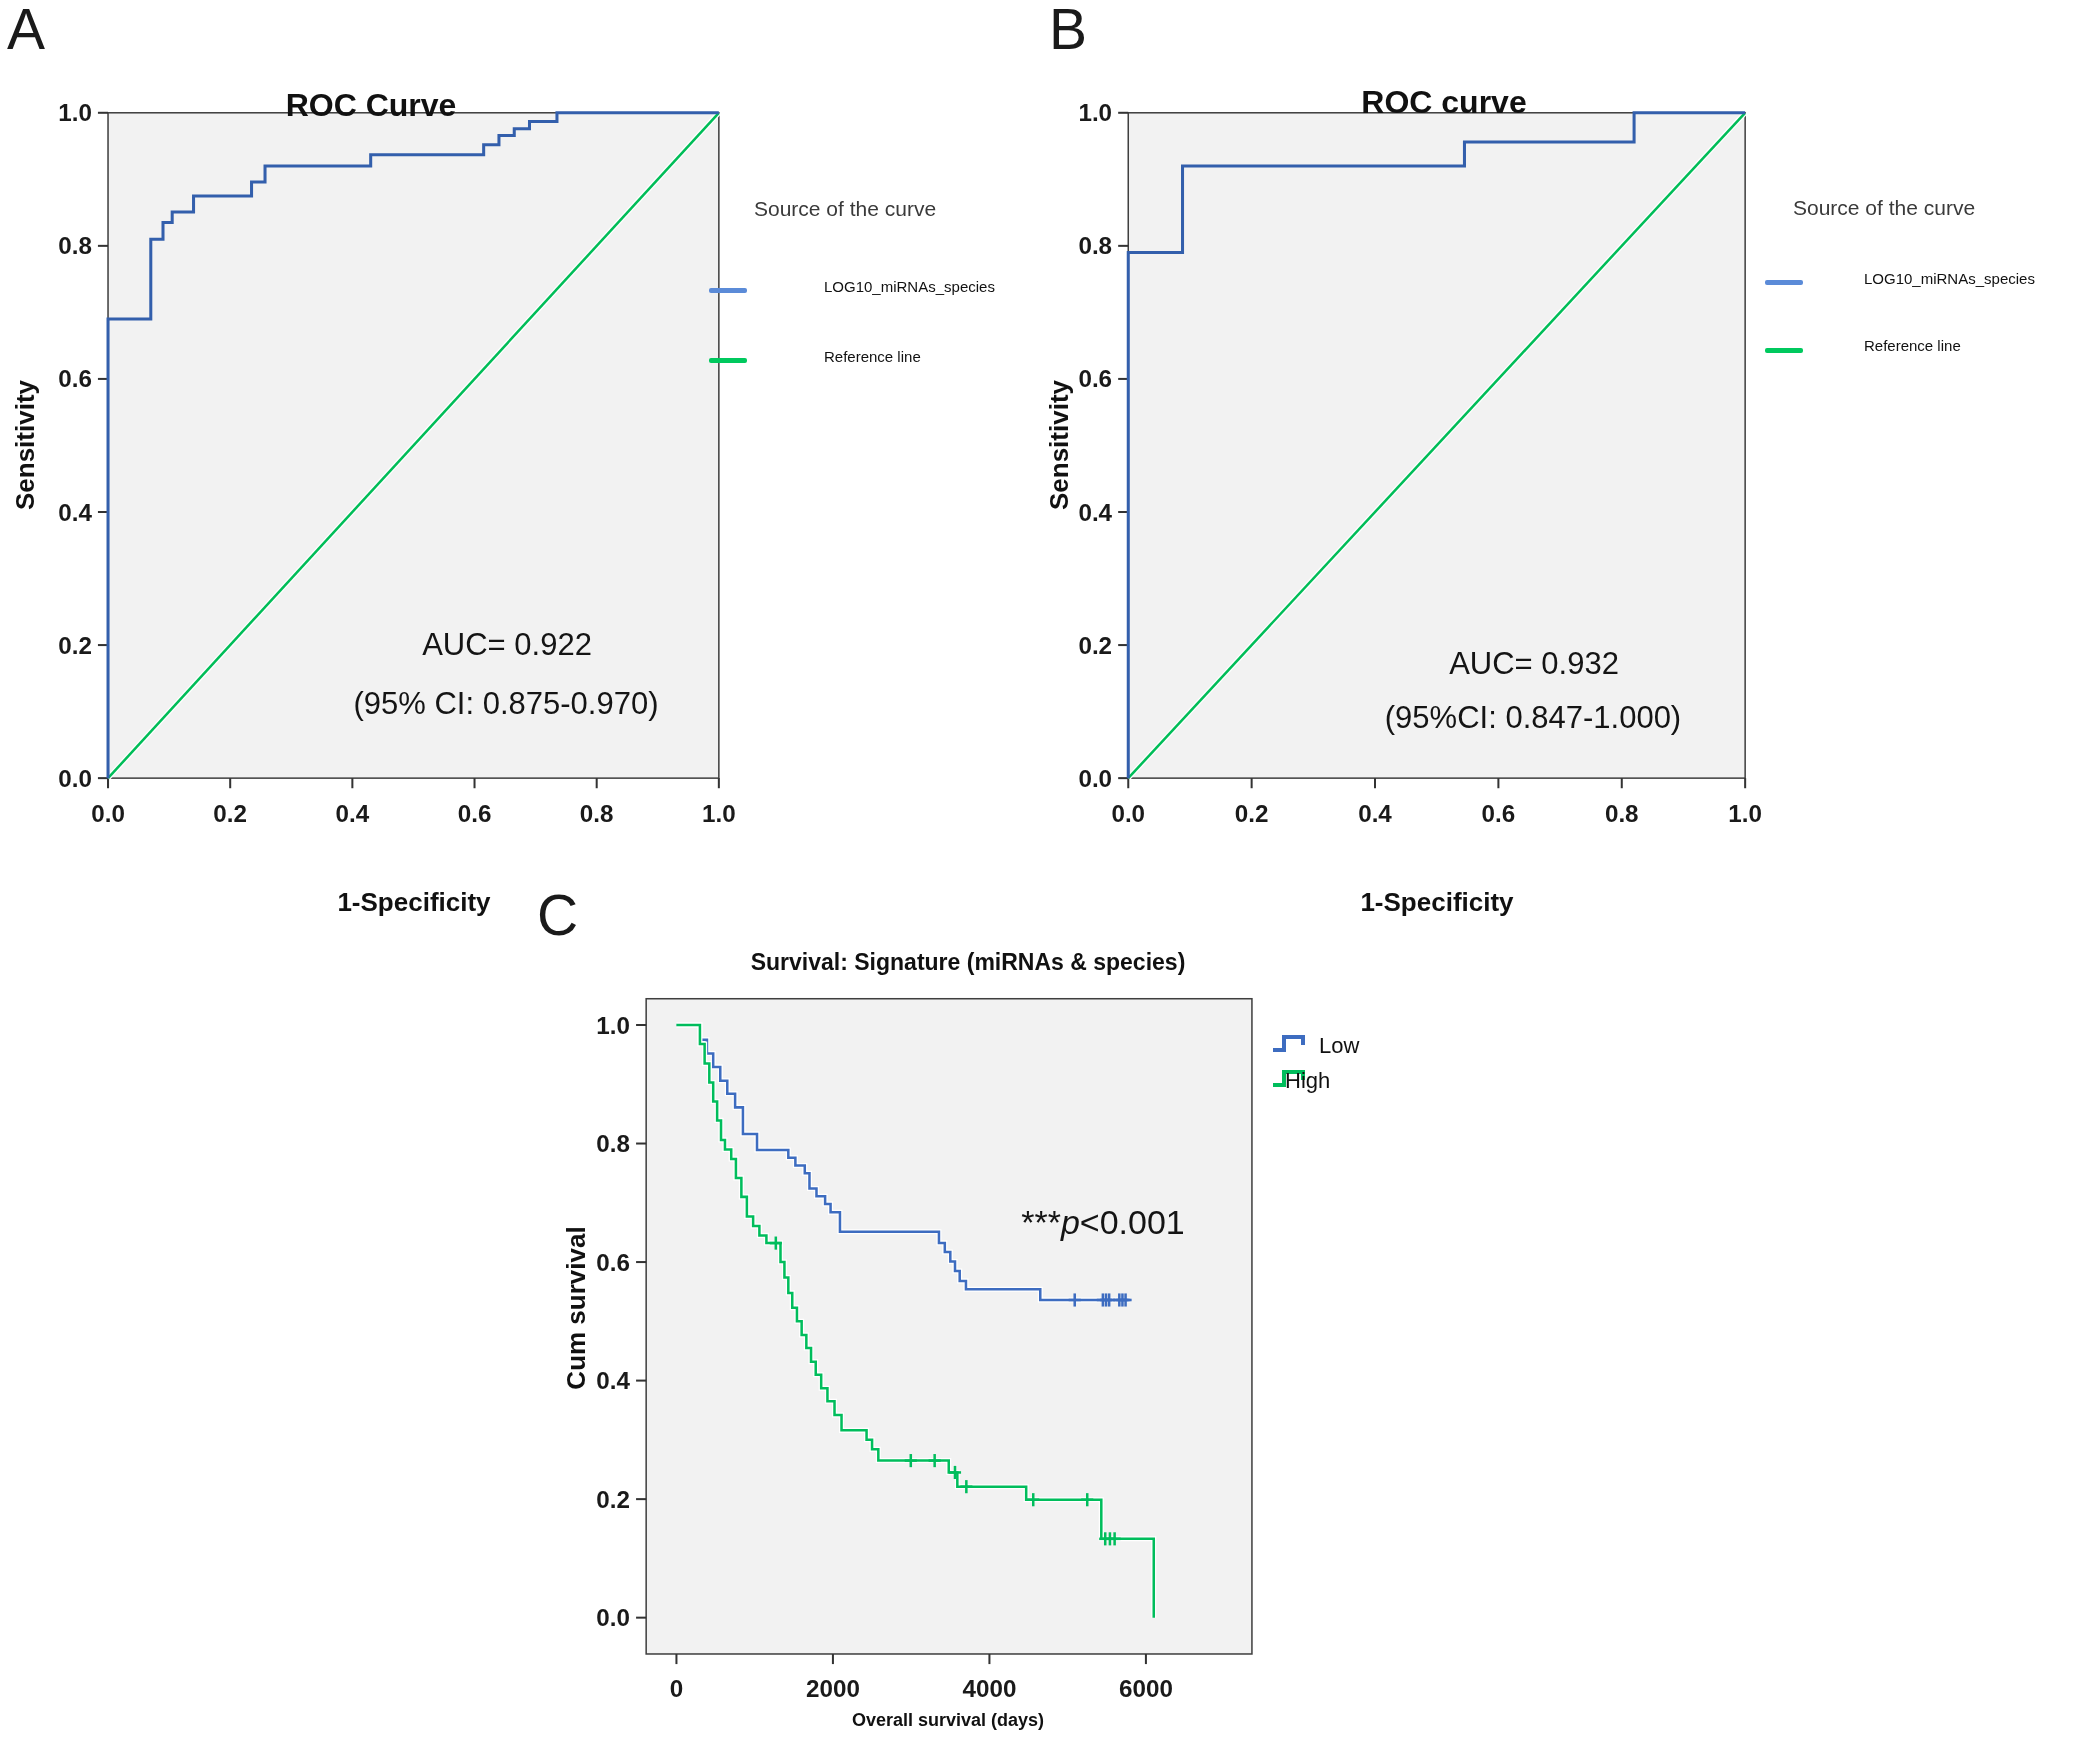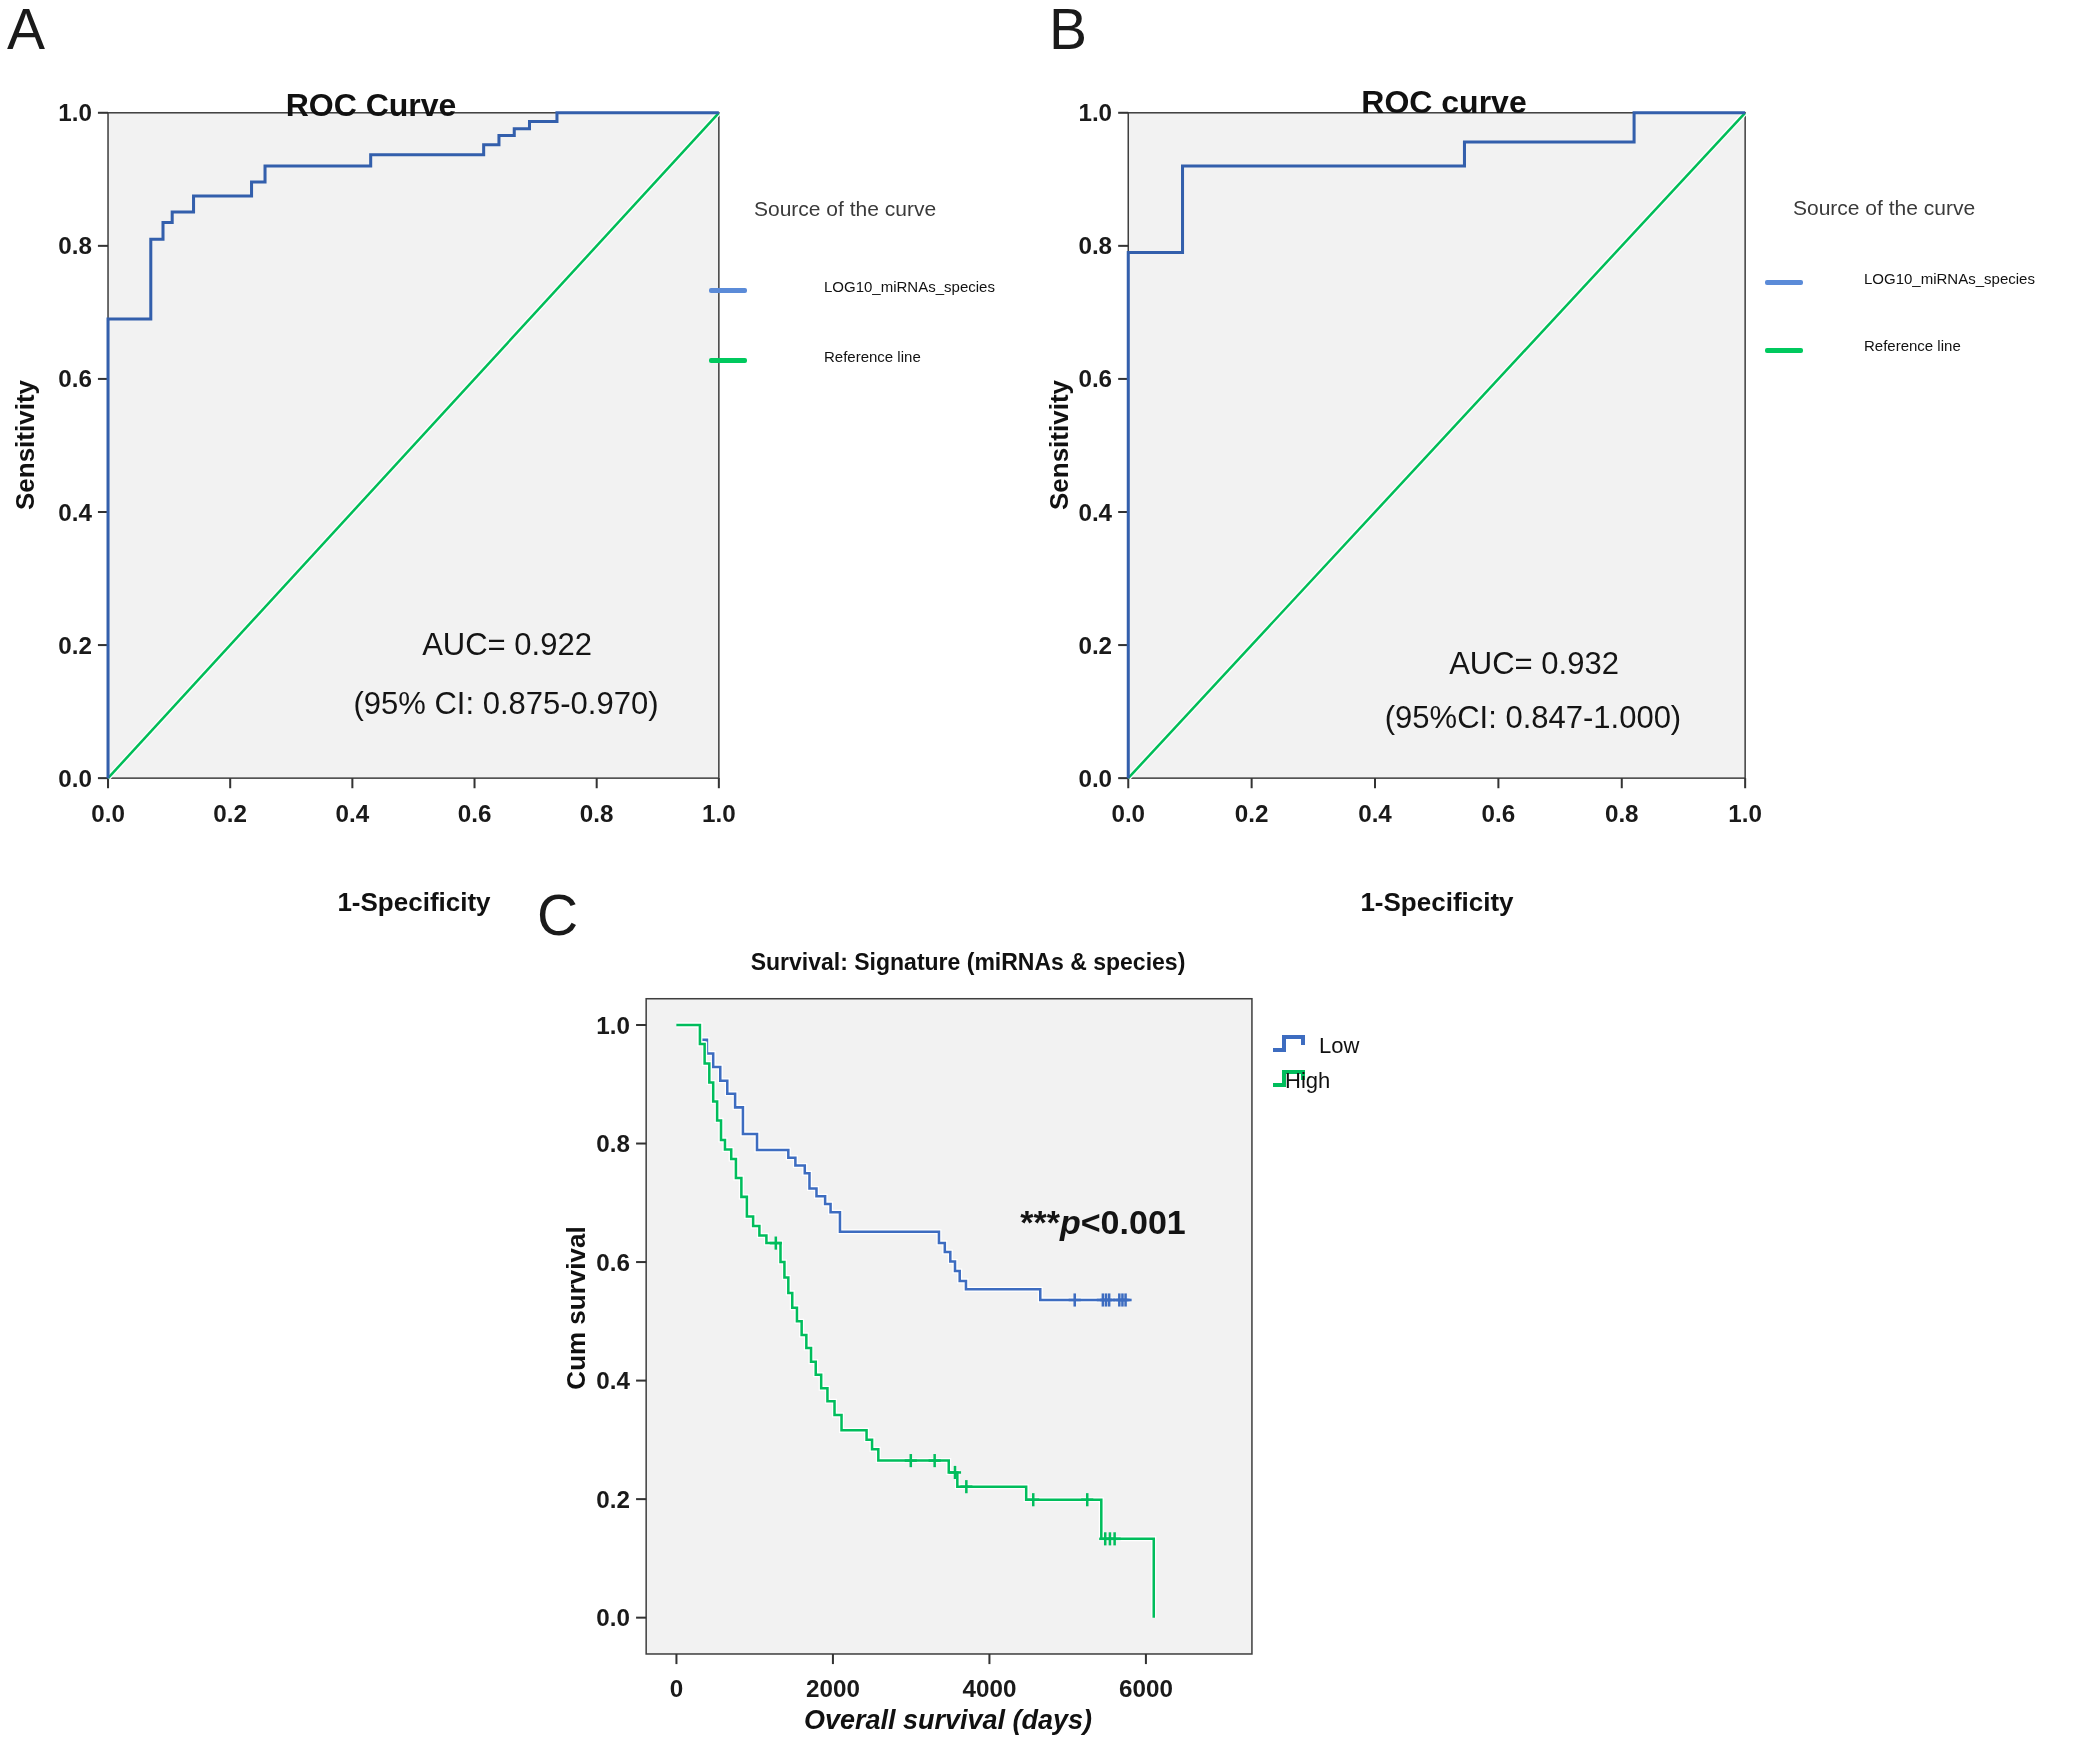--- a/index.html
+++ b/index.html
@@ -10,28 +10,28 @@
     font-family:"Liberation Sans","DejaVu Sans",sans-serif;
     overflow:hidden;
   }
   .abs{position:absolute;}
   #canvas{position:absolute;left:0;top:0;}
   .plabel{font-size:57px;font-weight:400;color:#1a1a1a;line-height:1;}
   .ptitle{font-weight:700;color:#111;transform:translate(-50%,-50%);white-space:nowrap;}
   .ttl-ab{font-size:32px;}
   .ttl-c{font-size:23px;}
   .axlbl{font-weight:700;color:#111;font-size:26px;white-space:nowrap;transform:translate(-50%,-50%);}
-  .axlbl-x-c{font-size:27px;font-style:italic;}
+  .axlbl-x-c{font-size:18px;}
   .ylab{transform:translate(-50%,-50%) rotate(-90deg);}
   .leg-title{font-size:21px;color:#3a3a3a;white-space:nowrap;}
   .leg-item{font-size:15px;color:#111;white-space:nowrap;margin-left:44px;}
   .leg-item-c{font-size:22px;color:#111;white-space:nowrap;}
   .dash{display:block;width:38px;height:4.5px;border-radius:2px;background:#888;}
   .auc-line{font-size:31px;color:#141414;transform:translate(-50%,-50%);white-space:nowrap;}
-  .pann{font-size:34px;font-weight:700;color:#141414;transform:translate(-50%,-50%);white-space:nowrap;}
+  .pann{font-size:34px;font-weight:400;color:#141414;transform:translate(-50%,-50%);white-space:nowrap;}
   .pann .pit{font-style:italic;}
   .stepicon{display:block;}
 </style>
 </head>
 <body>
 
 <div id="figure">
 
   <svg id="canvas" width="2097" height="1738" viewBox="0 0 4154 3442">
       <g>

